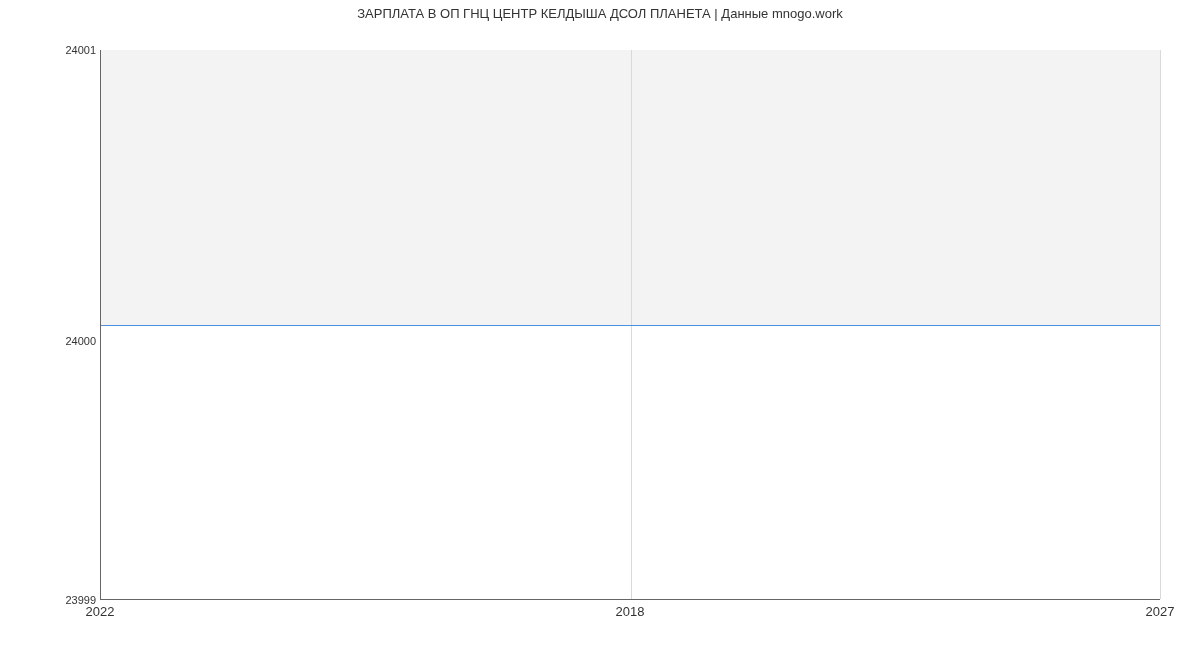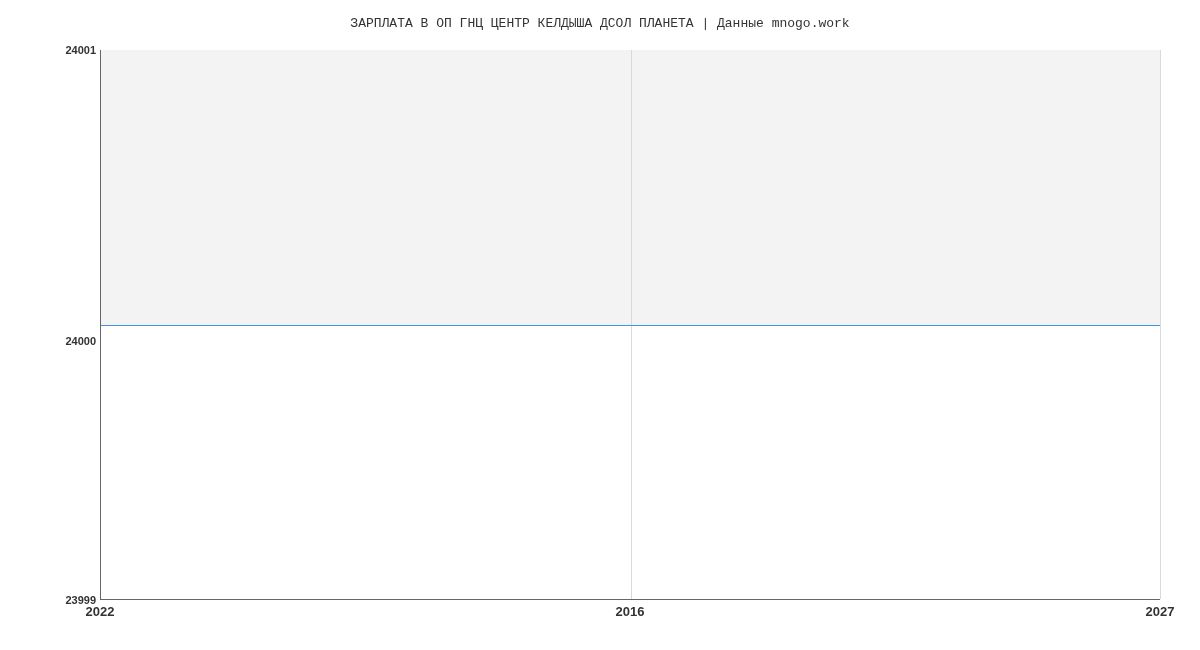--- a/index.html
+++ b/index.html
@@ -1,31 +1,30 @@
 <!DOCTYPE html>
 <html><head>
   <meta charset="utf-8">
   <style>
-    * { margin: 0; padding: 0; box-sizing: border-box; font-weight: bold; }
+    * { margin: 0; padding: 0; box-sizing: border-box; }
     body {
       width: 1200px;
       height: 650px;
       background: #ffffff;
       font-family: Arial, Helvetica, sans-serif;
       position: relative;
     }
     .chart-title {
       position: absolute;
       width: 100%;
       text-align: center;
-      top: 16px;
+      top: 6px;
       font-size: 13px;
       color: #333;
       font-weight: normal;
-      font-family: Liberation Mono, monospace;
     }
     .plot-area {
       position: absolute;
       left: 100px;
       top: 50px;
       width: 1060px;
       height: 550px;
       border-left: 1px solid #666;
       border-bottom: 1px solid #666;
     }
@@ -77,14 +76,14 @@
   <div class="gridline-v" style="left:50%;"></div>
   <div class="gridline-v" style="left:100%;"></div>
   <div class="data-line"></div>
 </div>
 
 <div class="y-tick" style="top:50px;">24001</div>
 <div class="y-tick" style="top:341px;">24000</div>
 <div class="y-tick" style="top:600px;text-align:right;">23999</div>
 
 <div class="x-tick" style="left:100px;">2022</div>
-<div class="x-tick" style="left:630px;">2016</div>
+<div class="x-tick" style="left:630px;">2018</div>
 <div class="x-tick" style="left:1160px;">2027</div>
 
 </body></html>

